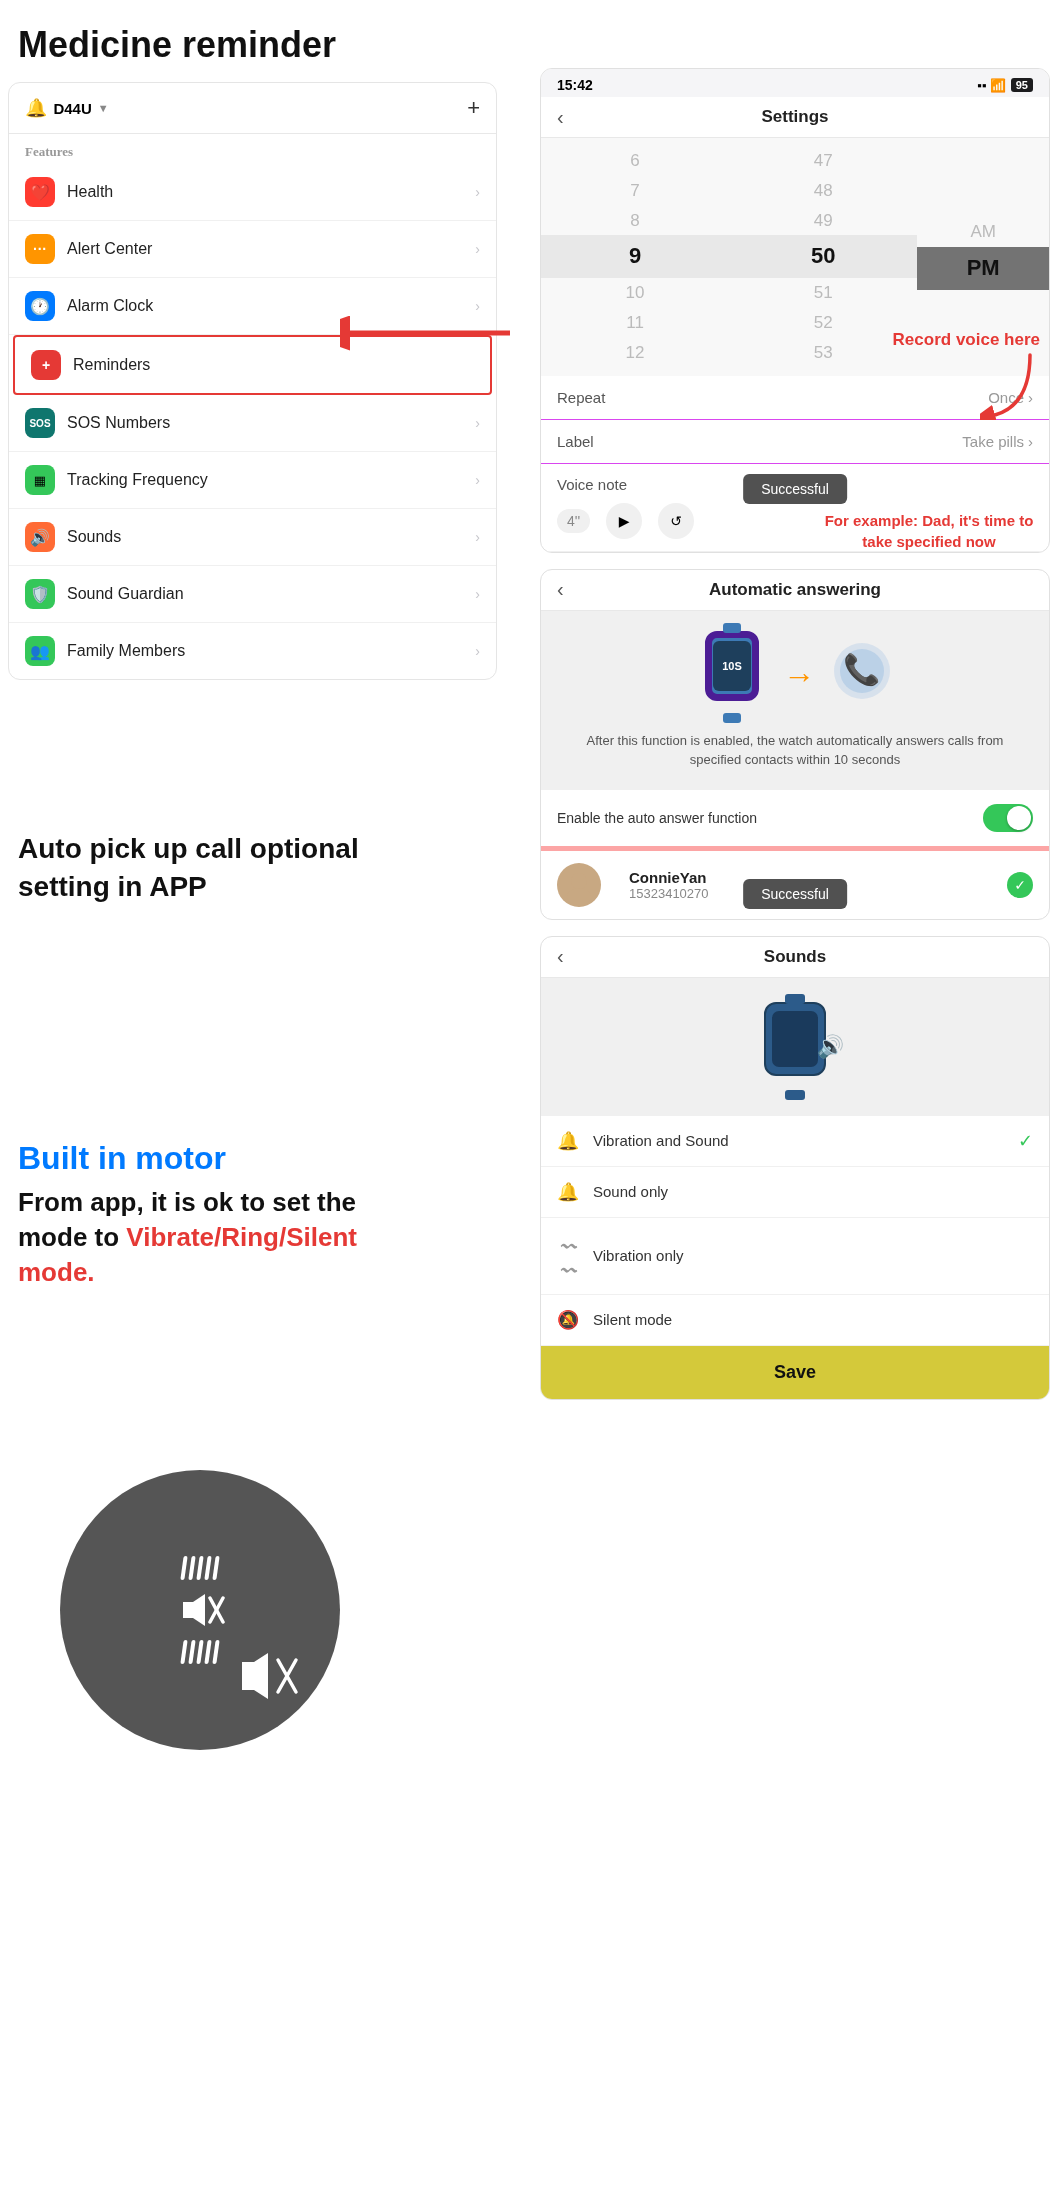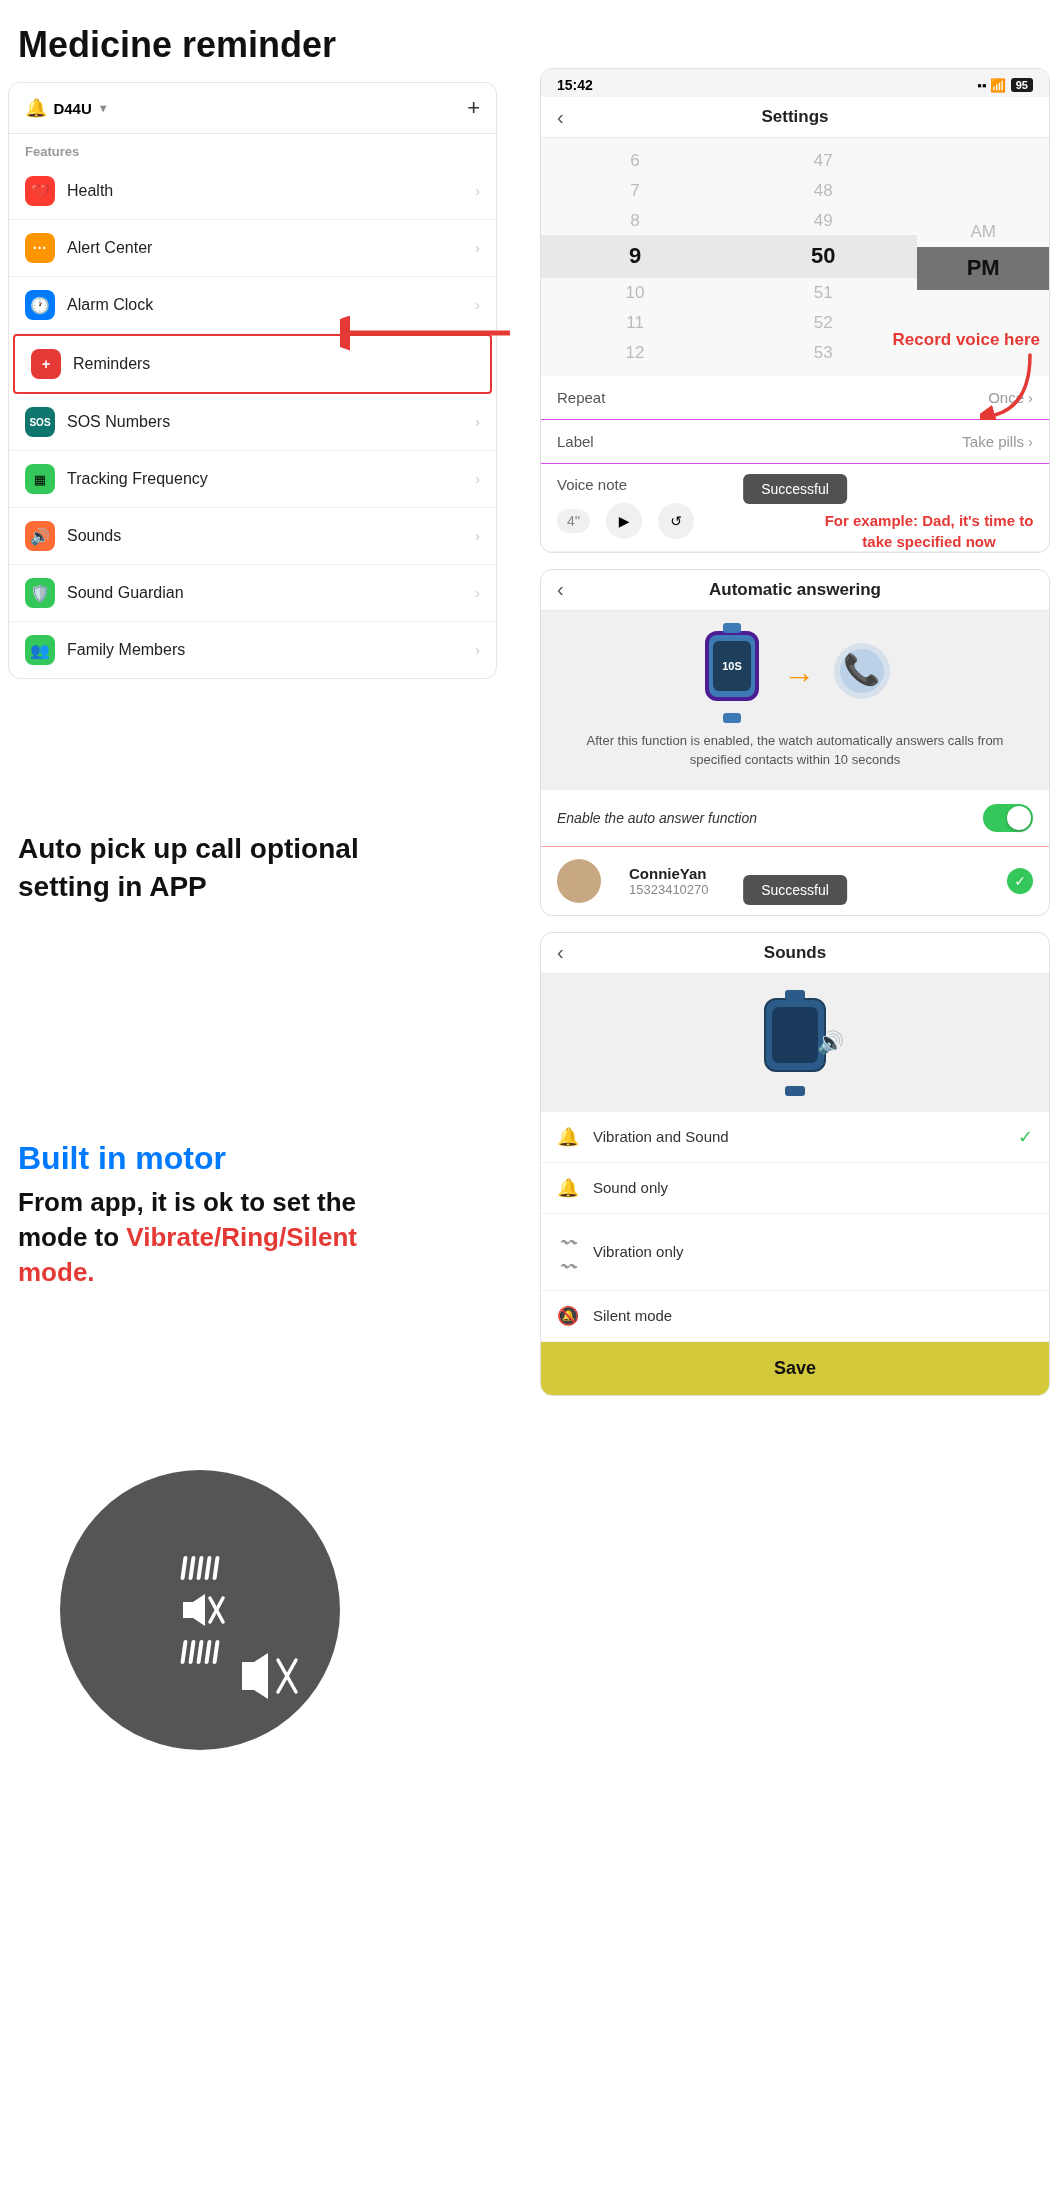--- a/index.html
+++ b/index.html
@@ -59,20 +59,21 @@
       font-size: 22px;
       color: #333;
       font-weight: 300;
     }
 
     .section-label {
       font-size: 13px;
       color: #999;
       font-weight: 600;
       padding: 10px 16px 4px;
+      font-family: Liberation Serif, serif;
     }
 
     .menu-item {
       display: flex;
       align-items: center;
       padding: 13px 16px;
       border-bottom: 1px solid #f0f0f0;
       cursor: pointer;
     }
 
@@ -407,22 +408,21 @@
       color: #555;
       text-align: center;
       line-height: 1.5;
     }
 
     .toggle-row {
       display: flex;
       align-items: center;
       justify-content: space-between;
       padding: 14px 16px;
-      border-bottom: 1px solid #fca5a5;
-      font-style: italic;
+      border-bottom: 5px solid #fca5a5;
     }
 
     .toggle-label {
       font-size: 14px;
       color: #333;
     }
 
     .toggle-switch {
       width: 50px;
       height: 28px;
@@ -791,21 +791,21 @@
   <div class="phone-screen-2" style="margin-top:16px;">
     <div class="screen-nav">
       <span class="nav-back">‹</span>
       <span class="nav-title">Automatic answering</span>
     </div>
 
     <div class="auto-answer-banner">
       <div class="watch-call-icons">
 
         <div style="position:relative;width:70px;height:84px;">
-          <div style="width:54px;height:70px;background:#3d7ab5;border-radius:12px;margin:0 auto;display:flex;flex-direction:column;align-items:center;justify-content:center;border:4px solid #4c1d95;">
+          <div style="width:54px;height:70px;background:#3d7ab5;border-radius:12px;margin:0 auto;display:flex;flex-direction:column;align-items:center;justify-content:center;border:7px solid #4c1d95;">
             <div style="width:38px;height:50px;background:#1e3f5c;border-radius:6px;display:flex;align-items:center;justify-content:center;">
               <span style="font-size:11px;font-weight:800;color:#fff;">10S</span>
             </div>
           </div>
 
           <div style="position:absolute;top:-8px;left:50%;transform:translateX(-50%);width:18px;height:10px;background:#3d7ab5;border-radius:3px;"></div>
           <div style="position:absolute;bottom:-8px;left:50%;transform:translateX(-50%);width:18px;height:10px;background:#3d7ab5;border-radius:3px;"></div>
         </div>
 
         <div style="font-size:32px;color:#ff9500;">→</div>

